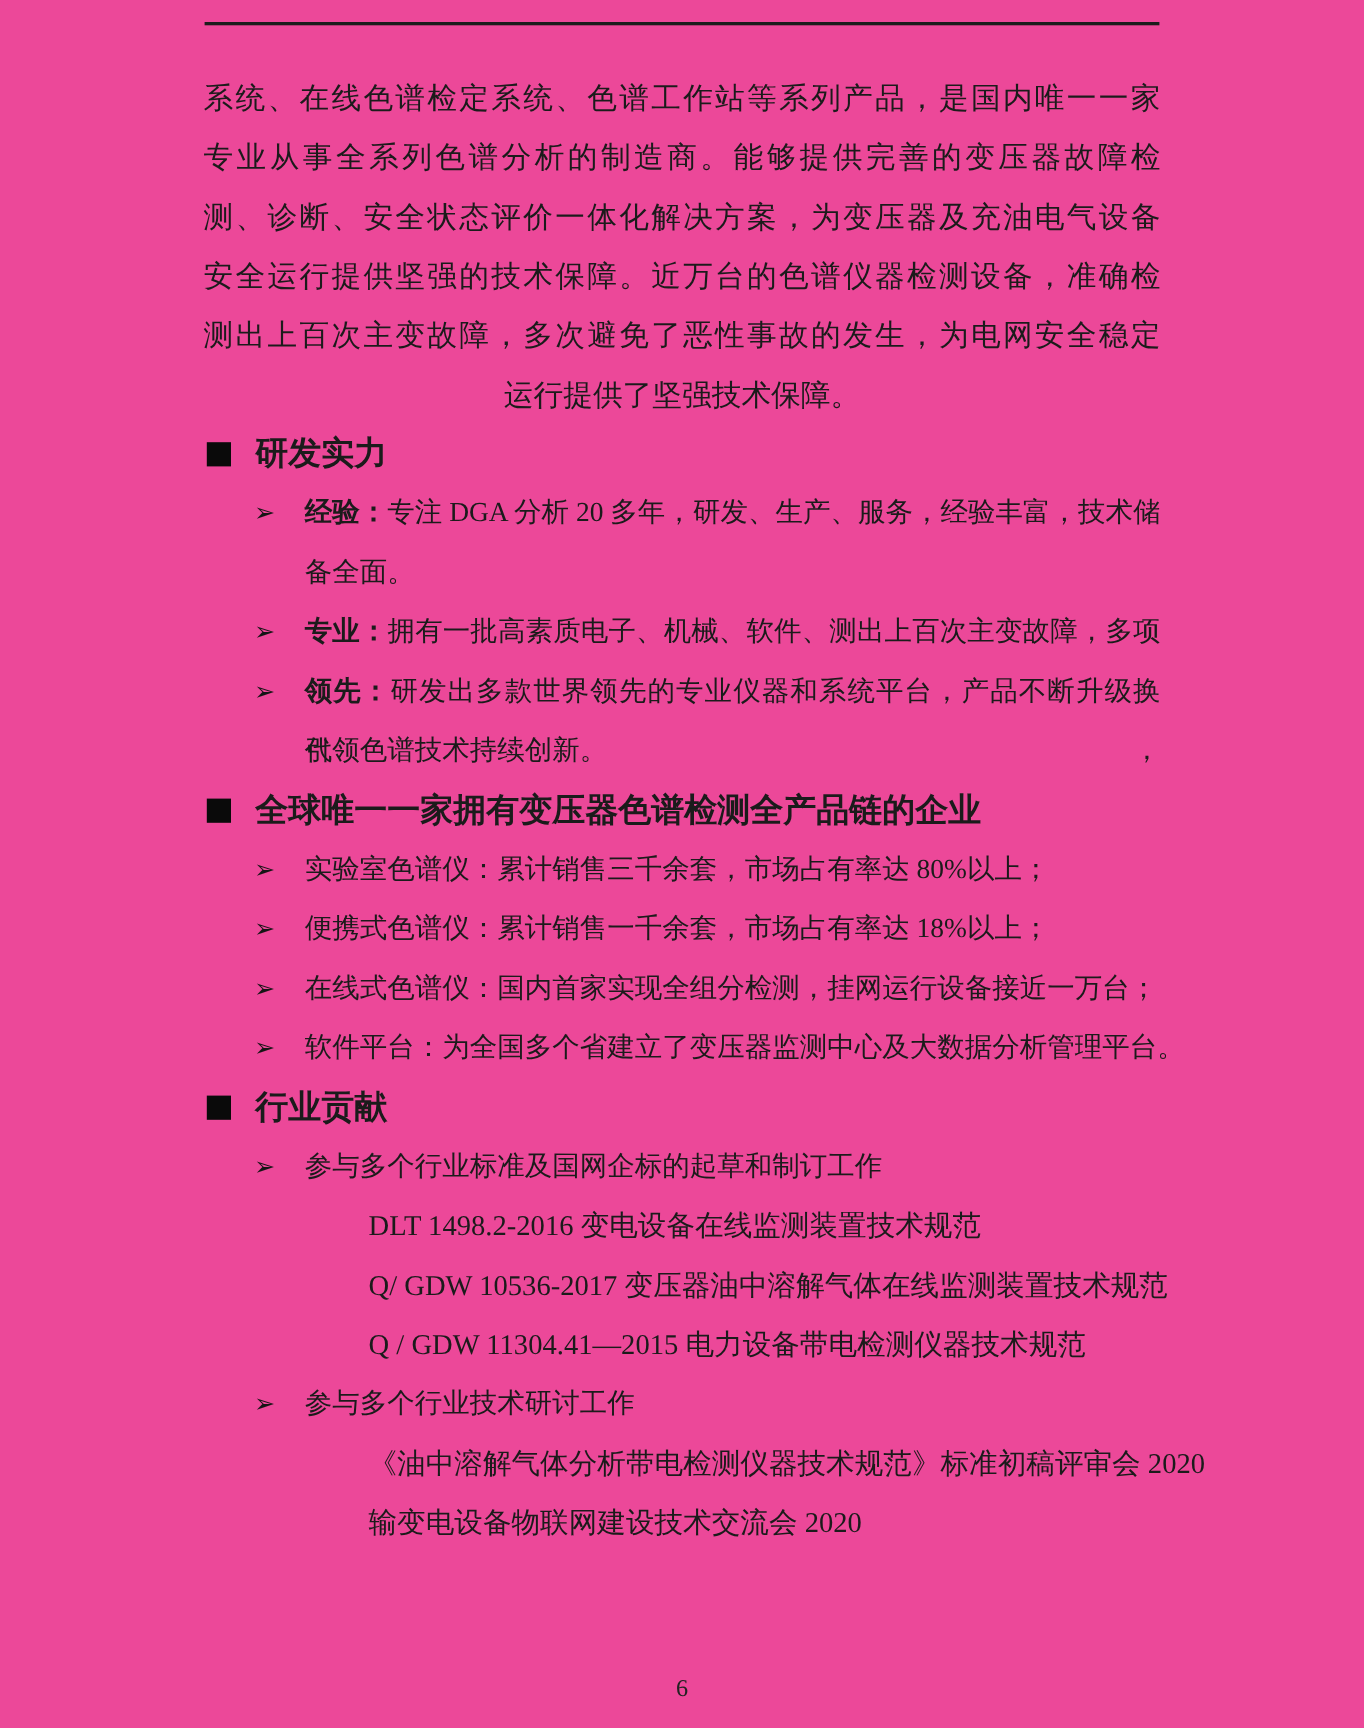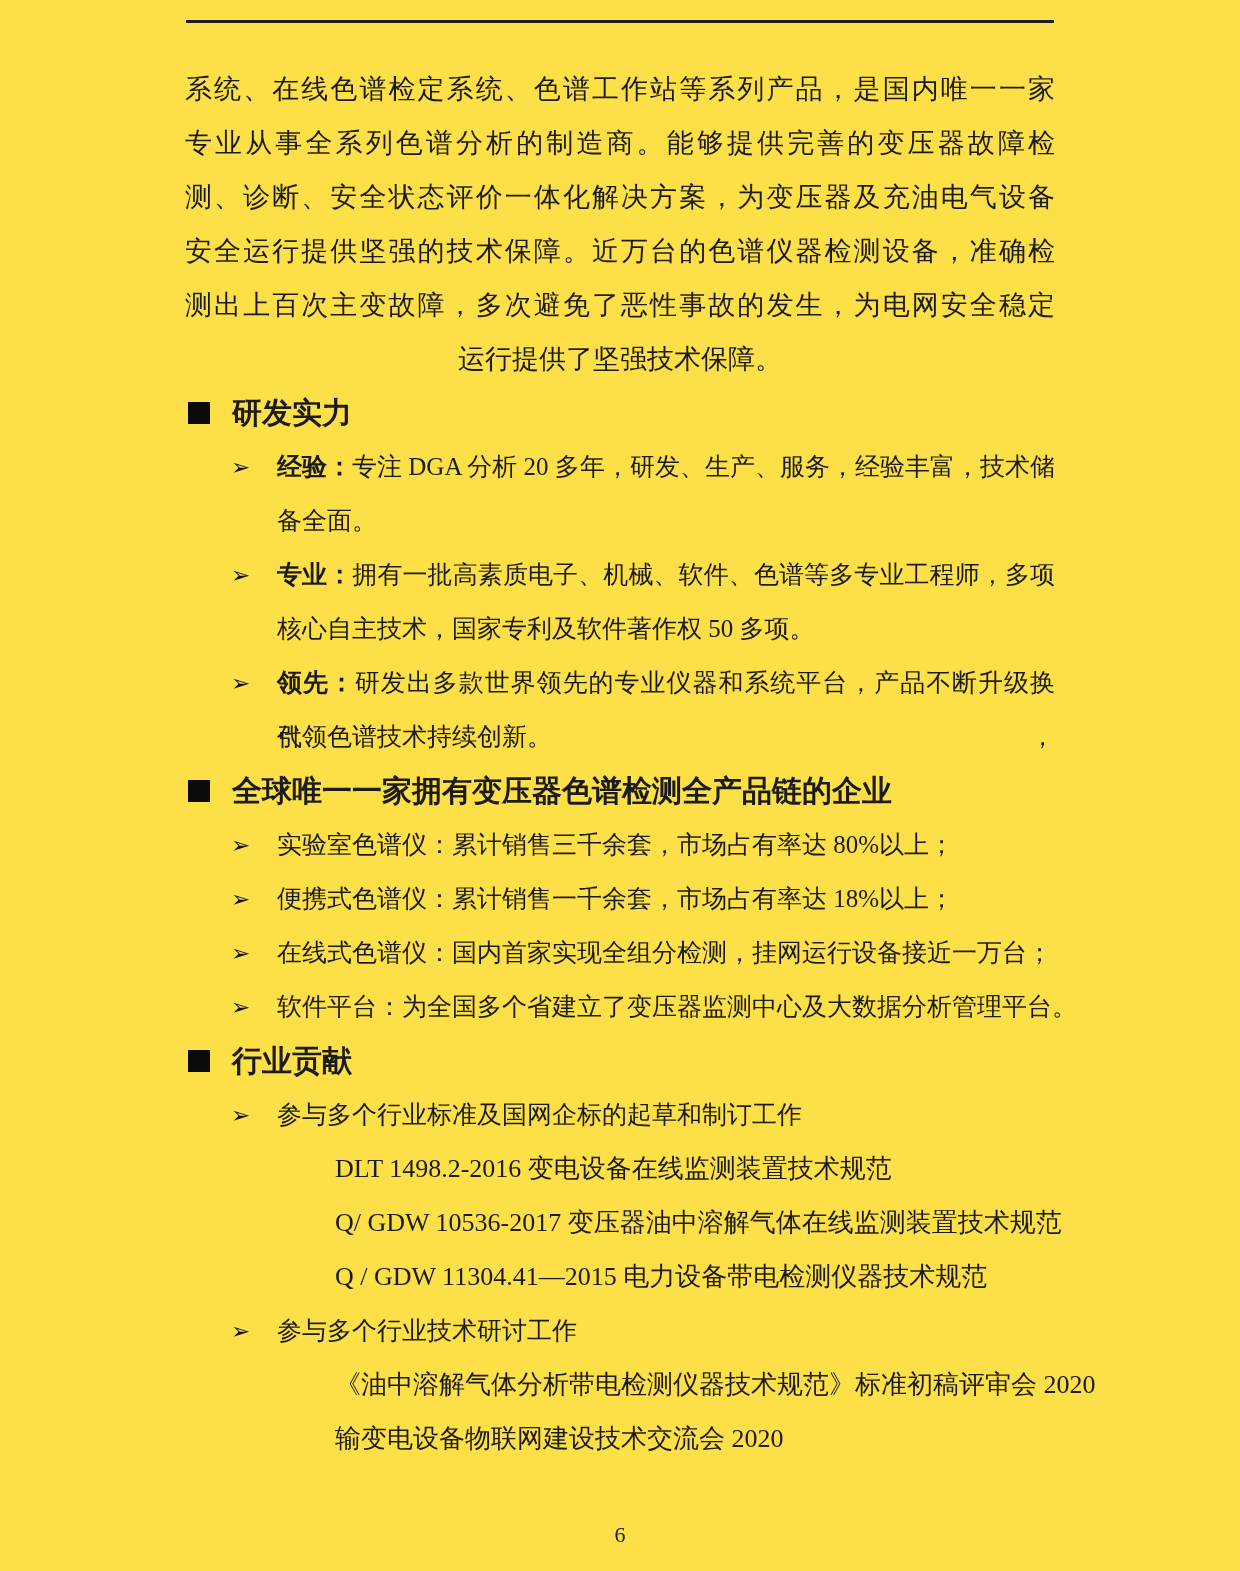--- a/index.html
+++ b/index.html
@@ -1,19 +1,19 @@
 <!DOCTYPE html>
 <html><head>
 <meta charset="utf-8">
 <style>
   html,body { margin:0; padding:0; background:#ffffff; }
   .page {
     position:relative;
     width:1240px; height:1571px;
-    background:#fde047;
+    background:#ec4899;
     font-family:"Liberation Serif","DejaVu Serif",serif;
     color:#1b1b1b;
     overflow:hidden;
   }
   .toprule {
     position:absolute; left:186px; top:20px;
     width:868px; height:3px; background:#1c1c1c;
   }
   .content { position:absolute; left:185px; top:62px; width:870px; }
   .row { position:relative; height:54px; line-height:54px; white-space:nowrap; }
@@ -56,23 +56,22 @@
     <div class="row h">
       <span class="sq"></span><span>研发实力</span>
     </div>
 
     <div class="row li jfull">
       <span class="arrow">➢</span><b class="lbl">经验：</b><span>专注 DGA 分析 20 多年，研发、生产、服务，经验丰富，技术储</span>
     </div>
     <div class="row cont">备全面。</div>
 
     <div class="row li jfull">
-      <span class="arrow">➢</span><b class="lbl">专业：</b><span>拥有一批高素质电子、机械、软件、色谱等多专业工程师，多项</span>
+      <span class="arrow">➢</span><b class="lbl">专业：</b><span>拥有一批高素质电子、机械、软件、测出上百次主变故障，多项</span>
     </div>
-    <div class="row cont">核心自主技术，国家专利及软件著作权 50 多项。</div>
 
     <div class="row li jfull">
       <span class="arrow">➢</span><b class="lbl">领先：</b><span>研发出多款世界领先的专业仪器和系统平台，产品不断升级换代，</span>
     </div>
     <div class="row cont">引领色谱技术持续创新。</div>
 
     <div class="row h">
       <span class="sq"></span><span>全球唯一一家拥有变压器色谱检测全产品链的企业</span>
     </div>
 

